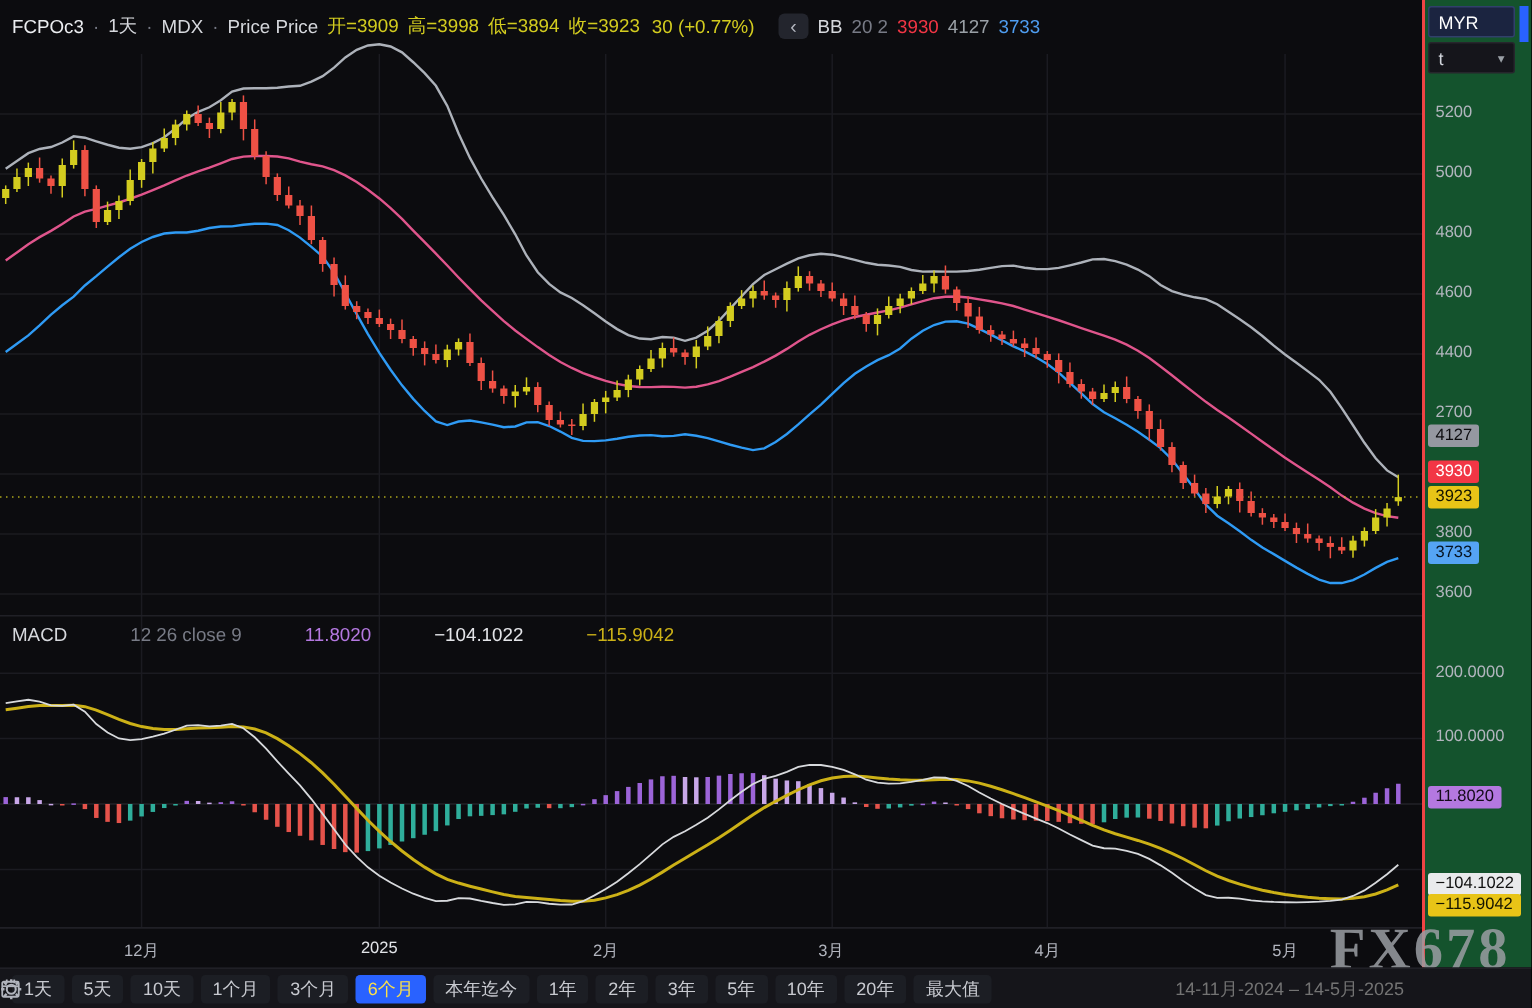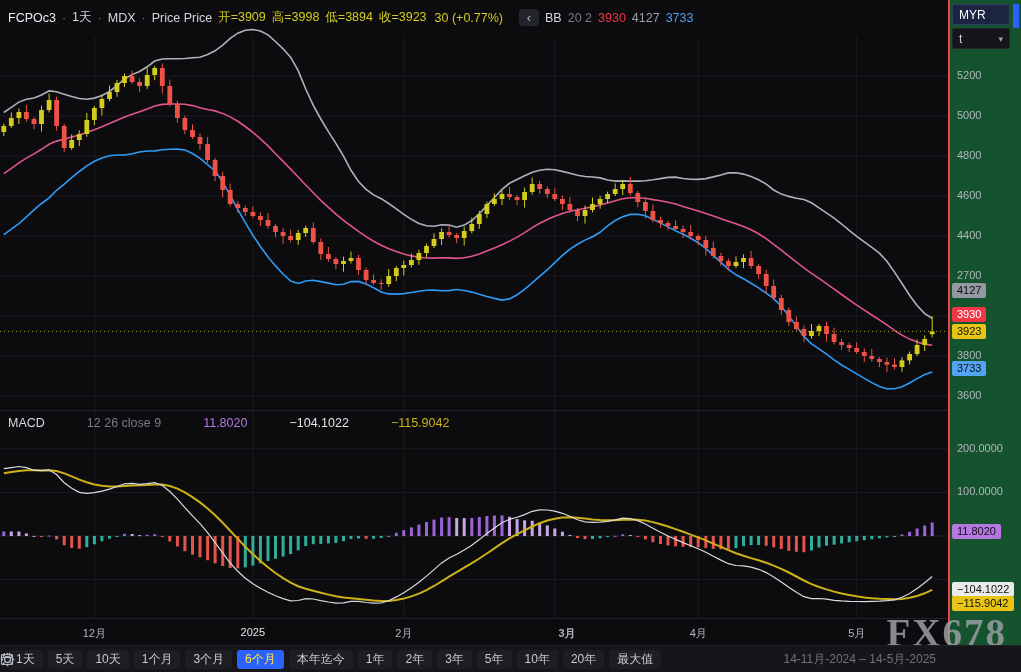--- a/index.html
+++ b/index.html
@@ -564,21 +564,21 @@
   </div>
   <div id="scroll-thumb"></div>
 
   <div class="divider" style="top:410px"></div>
   <div class="divider" style="top:618px"></div>
 
   <div id="time-axis">
       <div class="tlabel" style="left: 94.3548px;">12月</div>
       <div class="tlabel emph" style="left: 252.871px;">2025</div>
       <div class="tlabel" style="left: 403.839px;">2月</div>
-      <div class="tlabel" style="left: 567px; font-weight: bold;">3月</div>
+      <div class="tlabel" style="left: 554px;">3月</div>
       <div class="tlabel" style="left: 698.226px;">4月</div>
       <div class="tlabel" style="left: 856.742px;">5月</div>
     </div>
 
   <div id="watermark">FX678</div>
 
   <div id="toolbar">
     <div id="range-buttons">
         <div class="tbtn">1天</div>
         <div class="tbtn">5天</div>

